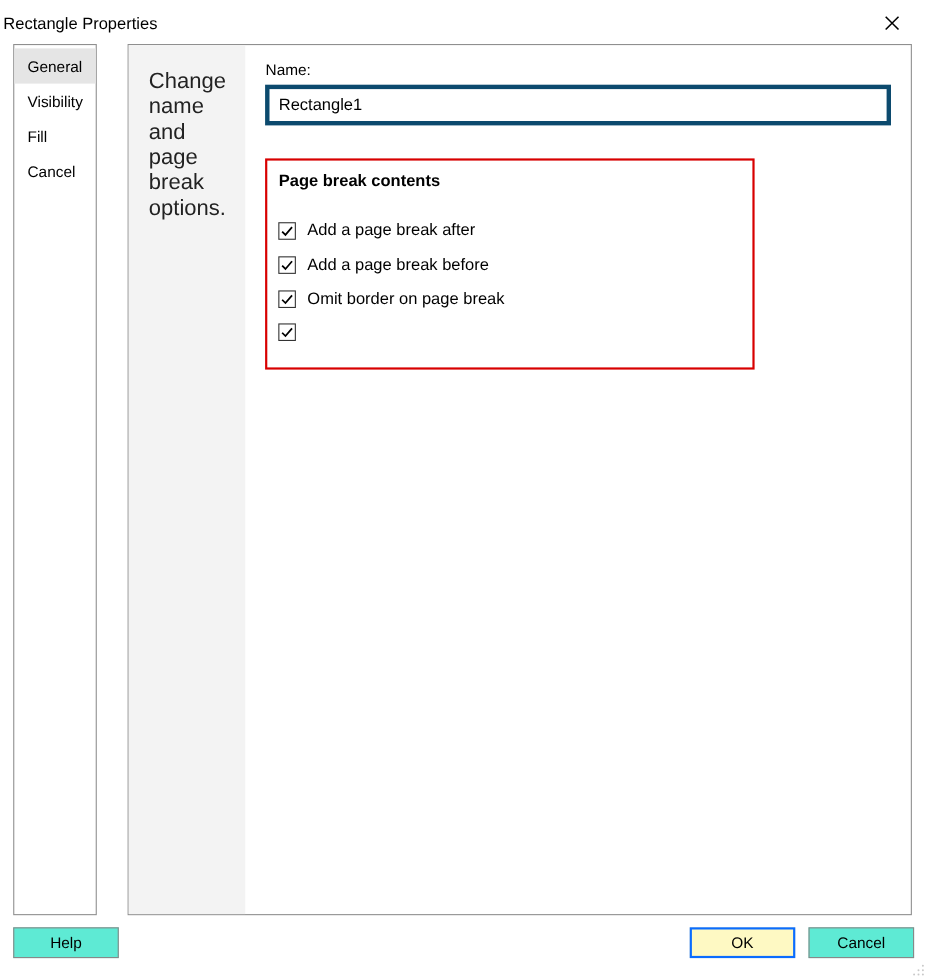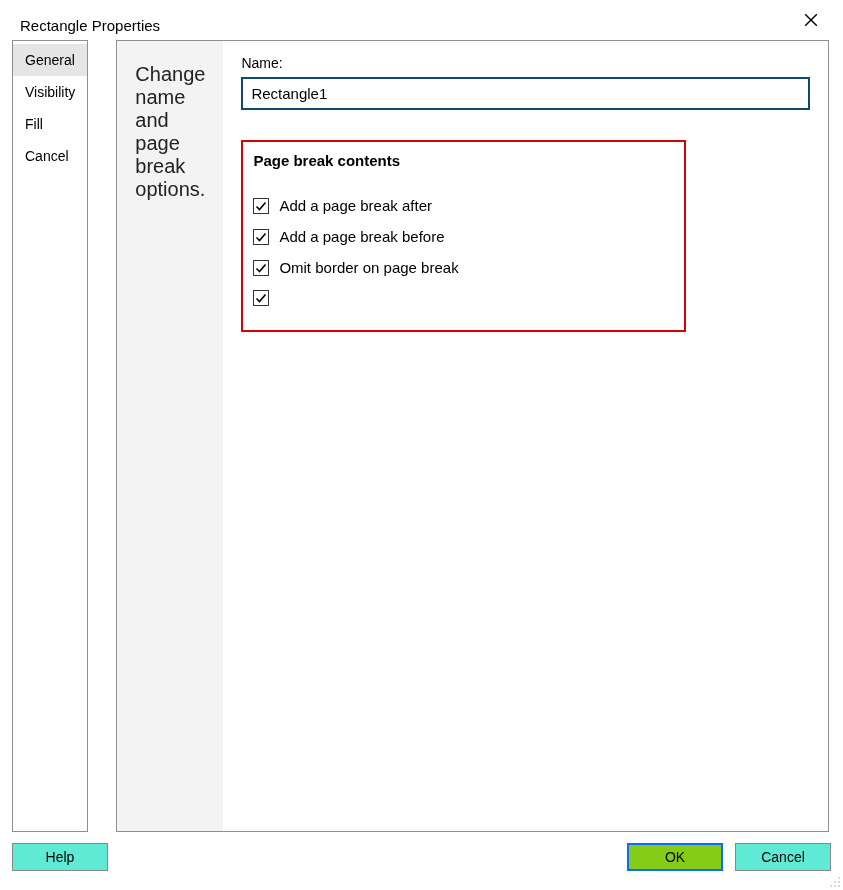--- a/index.html
+++ b/index.html
@@ -15,22 +15,22 @@
     position: relative;
   }
   .dialog {
     width: 843px;
     height: 890px;
     padding: 0;
   }
   .titlebar {
     display: flex;
     justify-content: space-between;
-    align-items: flex-end;
-    padding: 8px 12px 6px 20px;
+    align-items: center;
+    padding: 8px 12px 6px 3px;
     height: 40px;
   }
   .title-text {
     font-size: 15px;
   }
   .close-x {
     width: 40px; height: 28px;
     display: flex; align-items: center; justify-content: center;
     font-size: 15px;
     font-family: Arial, sans-serif;
@@ -71,21 +71,21 @@
   }
   .main-content {
     padding: 14px 18px 0 18px;
   }
   .field-label {
     font-size: 14px;
     margin-bottom: 6px;
   }
   .text-input {
     width: 569px;
-    border: 2px solid #0c4a6e;
+    border: 4px solid #0c4a6e;
     padding: 6px 8px;
     font-size: 15px;
     font-family: inherit;
     outline: none;
   }
   .group-box {
     margin-top: 30px;
     width: 445px;
     border: 2px solid #d80000;
     padding: 0 10px 24px 10px;
@@ -132,21 +132,21 @@
     border: 1px solid #888;
     background: #5eead4;
     font-size: 14px;
     display: flex;
     align-items: center;
     justify-content: center;
     padding: 0 18px;
   }
   .btn.primary {
     border: 2px solid #0a6cff;
-    background: #84cc16;
+    background: #fef9c3;
   }
   .resize-grip {
     position: absolute;
     right: 2px; bottom: 2px;
     width: 12px; height: 12px;
     opacity: 0.35;
   }
   .resize-grip svg { width: 12px; height: 12px; }
 </style>
 </head>

